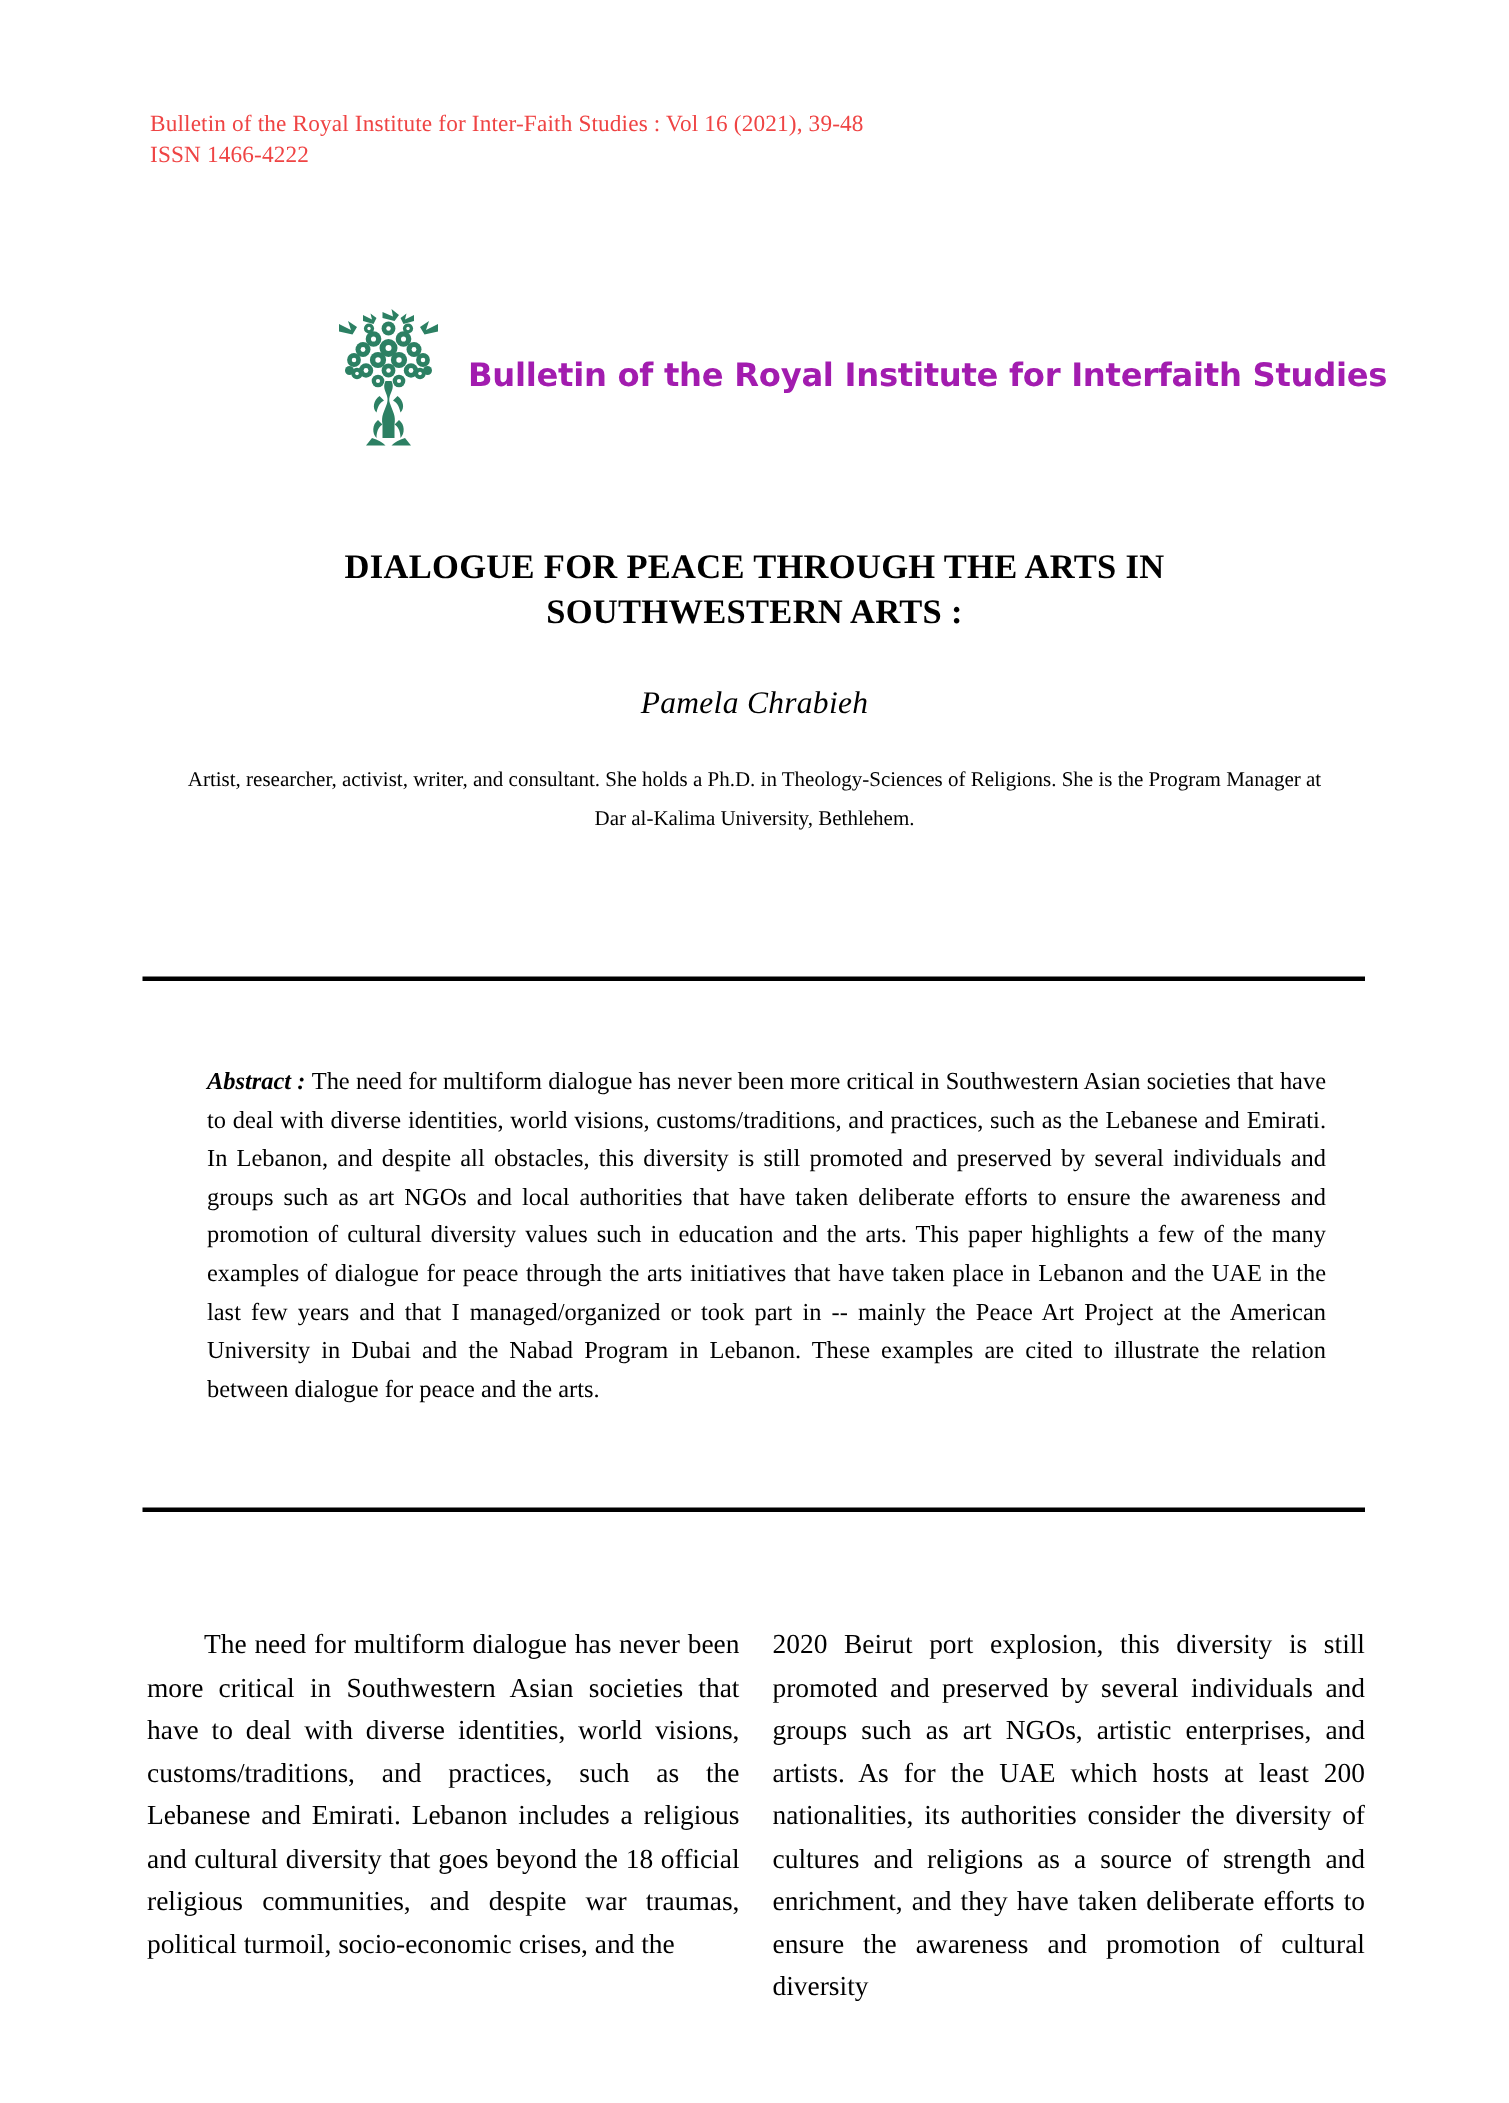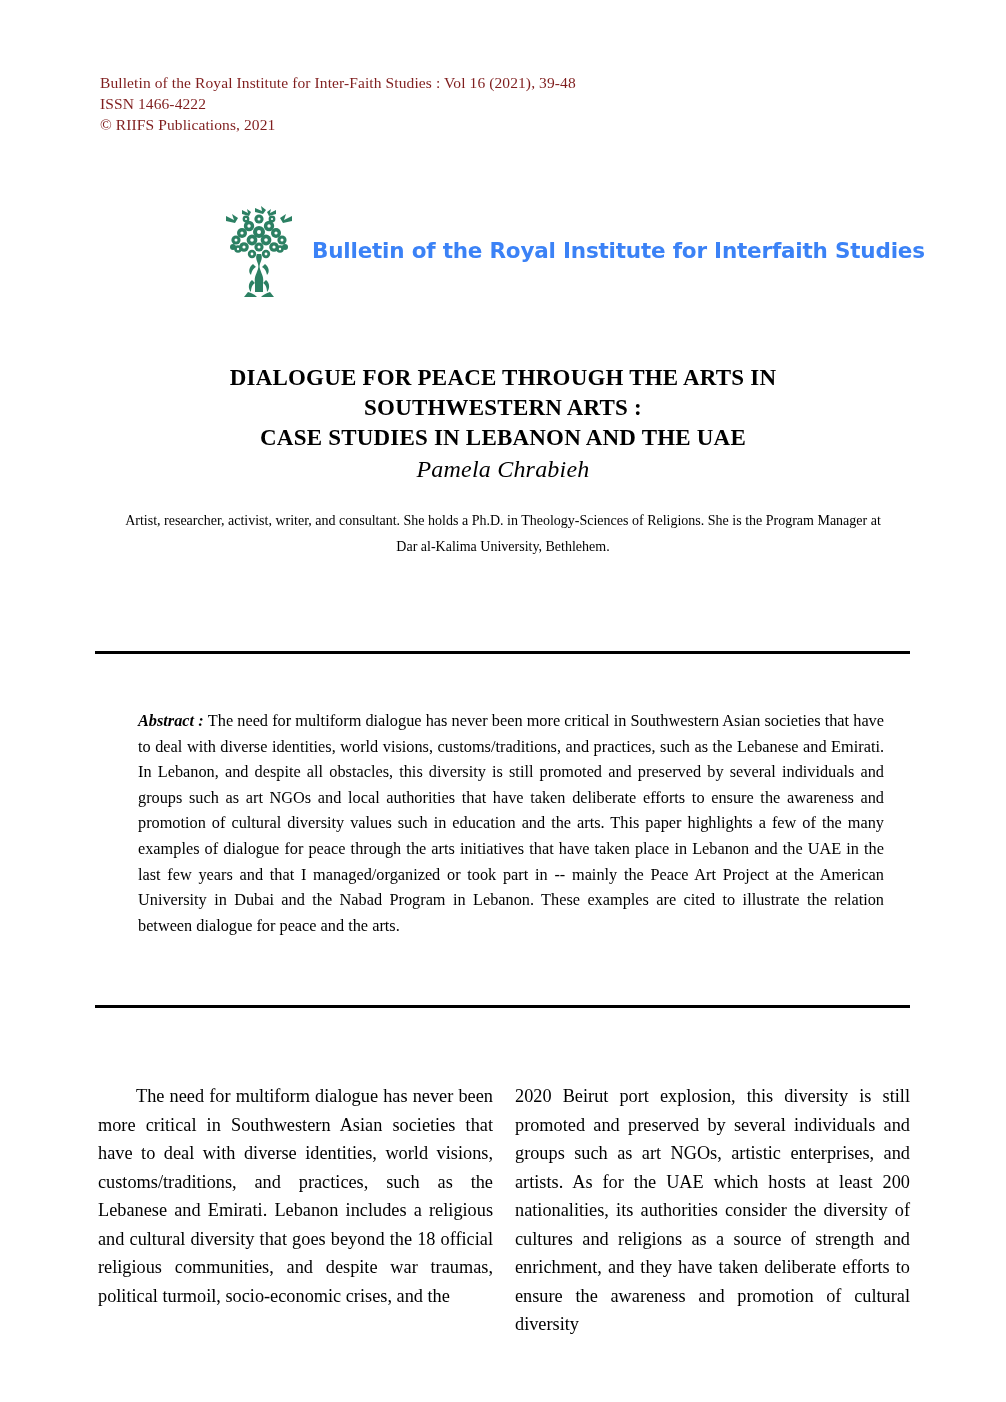--- a/index.html
+++ b/index.html
@@ -25,21 +25,21 @@
   }
 
   
   .journal-header {
     position: absolute;
     left: 100px;
     top: 72px;
     width: 700px;
     font-size: 15.5px;
     line-height: 21px;
-    color: #7f1d1d;
+    color: #ef4444;
     letter-spacing: 0.1px;
   }
   .journal-header div { white-space: nowrap; }
 
   
   .logo-block {
     position: absolute;
     left: 222px;
     top: 200px;
     width: 590px;
@@ -53,21 +53,21 @@
     flex: 0 0 74px;
     position: relative;
   }
   .logo-tree svg { display: block; }
   .logo-wordmark {
     margin-left: 16px;
     font-family: "DejaVu Sans", "Liberation Sans", sans-serif;
     font-weight: bold;
     font-size: 21.5px;
     letter-spacing: -0.2px;
-    color: #3b82f6;
+    color: #a21caf;
     white-space: nowrap;
   }
 
   
   .paper-title {
     position: absolute;
     left: 130px;
     top: 348px;
     width: 746px;
     text-align: center;
@@ -79,21 +79,21 @@
   .paper-title .tline { display: block; }
 
   
   .author-name {
     position: absolute;
     left: 130px;
     top: 456px;
     width: 746px;
     text-align: center;
     font-style: italic;
-    font-size: 24px;
+    font-size: 21px;
     letter-spacing: 0.2px;
   }
 
   .author-bio {
     position: absolute;
     left: 118px;
     top: 508px;
     width: 770px;
     text-align: center;
     font-size: 14px;
@@ -149,21 +149,20 @@
   .body-col p.indented { text-indent: 38px; }
 </style>
 </head>
 <body>
 
 <div class="page">
 
   <div class="journal-header">
     <div>Bulletin of the Royal Institute for Inter-Faith Studies : Vol 16 (2021), 39-48</div>
     <div>ISSN 1466-4222</div>
-    <div>© RIIFS Publications, 2021</div>
   </div>
 
   <div class="logo-block">
     <div class="logo-tree">
       <svg width="74" height="96" viewBox="0 0 74 96" xmlns="http://www.w3.org/2000/svg" aria-hidden="true">
         <g fill="#2c8063">
 
           <circle cx="37" cy="30" r="6"></circle>
           <circle cx="27" cy="24" r="5.2"></circle>
           <circle cx="47" cy="24" r="5.2"></circle>
@@ -224,21 +223,20 @@
           <path d="M48 90 c-4 1 -7 3 -9 5 l13 0 z"></path>
         </g>
       </svg>
     </div>
     <div class="logo-wordmark">Bulletin of the Royal Institute for Interfaith Studies</div>
   </div>
 
   <h1 class="paper-title">
     <span class="tline">DIALOGUE FOR PEACE THROUGH THE ARTS IN</span>
     <span class="tline">SOUTHWESTERN ARTS :</span>
-    <span class="tline">CASE STUDIES IN LEBANON AND THE UAE</span>
   </h1>
 
   <div class="author-name">Pamela Chrabieh</div>
   <div class="author-bio">Artist, researcher, activist, writer, and consultant. She holds a Ph.D. in Theology-Sciences of Religions. She is the Program Manager at Dar al-Kalima University, Bethlehem.</div>
 
   <div class="rule rule-top"></div>
 
   <div class="abstract">
     <span class="lead">Abstract : </span><span>The need for multiform dialogue has never been more critical in Southwestern Asian societies that have to deal with diverse identities, world visions, customs/traditions, and practices, such as the Lebanese and Emirati. In Lebanon, and despite all obstacles, this diversity is still promoted and preserved by several individuals and groups such as art NGOs and local authorities that have taken deliberate efforts to ensure the awareness and promotion of cultural diversity values such in education and the arts. This paper highlights a few of the many examples of dialogue for peace through the arts initiatives that have taken place in Lebanon and the UAE in the last few years and that I managed/organized or took part in -- mainly the Peace Art Project at the American University in Dubai and the Nabad Program in Lebanon. These examples are cited to illustrate the relation between dialogue for peace and the arts.</span>
   </div>

